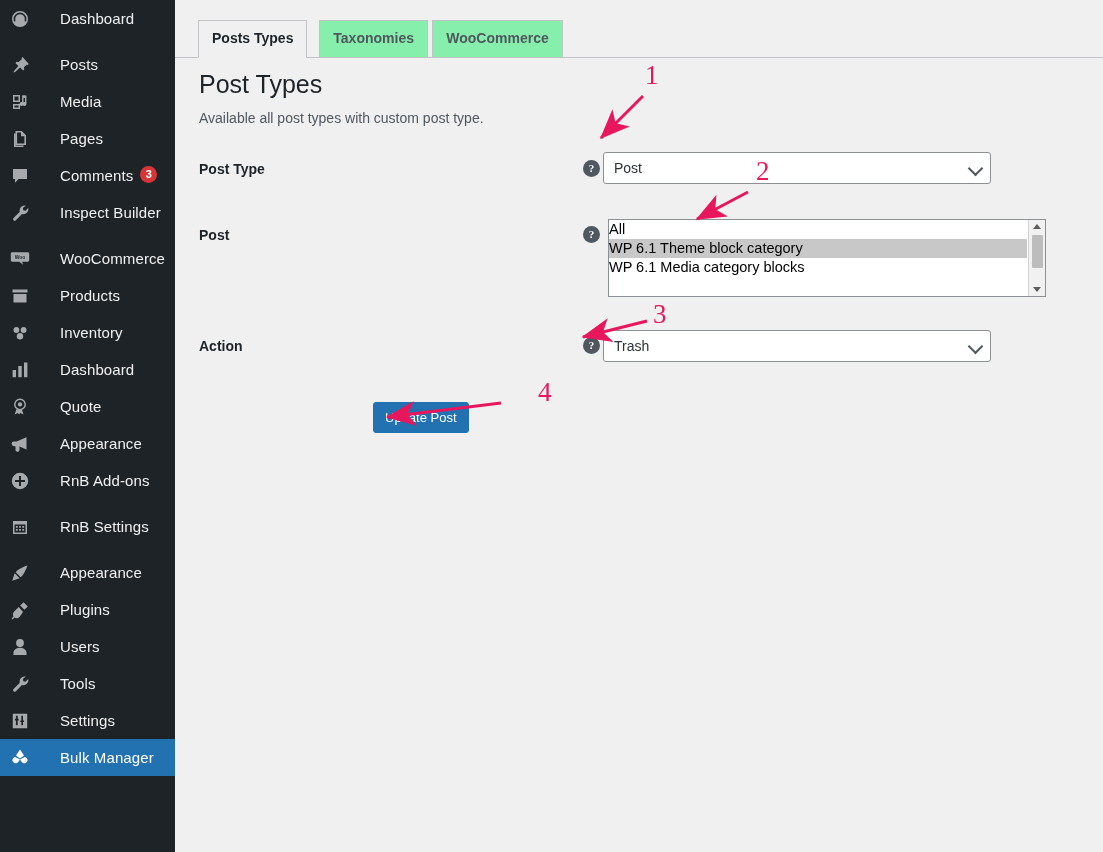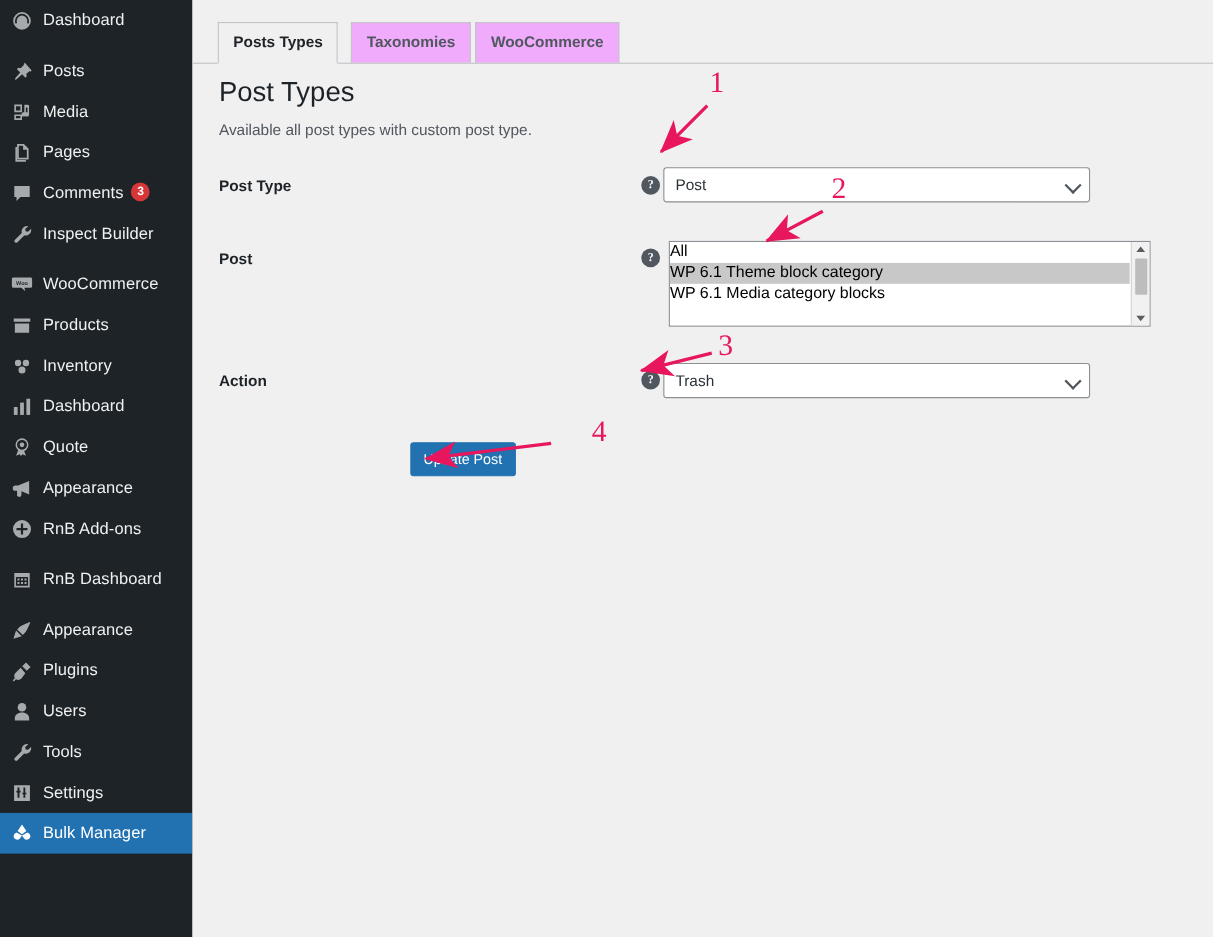--- a/index.html
+++ b/index.html
@@ -47,20 +47,21 @@
     height: 20px;
     display: flex;
     align-items: center;
     justify-content: flex-start;
     color: #a7aaad;
   }
   .menu-item .mi-icon svg { display:block; }
   .menu-item .mi-label {
     padding-left: 1px;
     letter-spacing: .1px;
+    margin-left: 21px;
   }
   .menu-item.current {
     background: #2271b1;
     color: #fff;
   }
   .menu-item.current .mi-icon { color: #fff; }
   .menu-sep { height: 9px; }
   .badge {
     display: inline-block;
     margin-left: 7px;
@@ -103,21 +104,21 @@
     height: 1px;
     background: #c3c4c7;
   }
   .nav-tab {
     position: absolute;
     top: 20px;
     height: 37px;
     box-sizing: border-box;
     border: 1px solid #c3c4c7;
     border-bottom: none;
-    background: #f0abfc;
+    background: #86efac;
     color: #50575e;
     font-size: 14px;
     font-weight: 600;
     line-height: 22px;
     padding: 6px 13px 7px;
     white-space: nowrap;
   }
   .nav-tab.active {
     background: #f0f0f1;
     color: #1d2327;
@@ -407,21 +408,21 @@
         </span>
         <span class="mi-label">RnB Add-ons</span>
       </div>
       <div class="menu-sep"></div>
       <div class="menu-item">
         <span class="mi-icon">
           <svg width="20" height="20" viewBox="0 0 20 20" fill="currentColor">
             <path d="M3 4h14v13H3V4zm1.5 3.5v8h11v-8h-11zm1.4 1.4h1.8v1.8H5.9V8.9zm3.2 0h1.8v1.8H9.1V8.9zm3.2 0h1.8v1.8h-1.8V8.9zM5.9 12h1.8v1.8H5.9V12zm3.2 0h1.8v1.8H9.1V12zm3.2 0h1.8v1.8h-1.8V12z"></path>
           </svg>
         </span>
-        <span class="mi-label">RnB Dashboard</span>
+        <span class="mi-label">RnB Settings</span>
       </div>
       <div class="menu-sep"></div>
       <div class="menu-item">
         <span class="mi-icon">
           <svg width="20" height="20" viewBox="0 0 20 20" fill="currentColor">
             <path d="M17.3 2.4c-1 .2-7.4 3-9.5 4.6L5.6 9.2l5.1 5.1 2.2-2.2c1.6-2.1 4.4-8.5 4.6-9.5l-.2-.2zM4.6 10.2L2.2 17.7l7.5-2.4-5.1-5.1z"></path>
           </svg>
         </span>
         <span class="mi-label">Appearance</span>
       </div>

